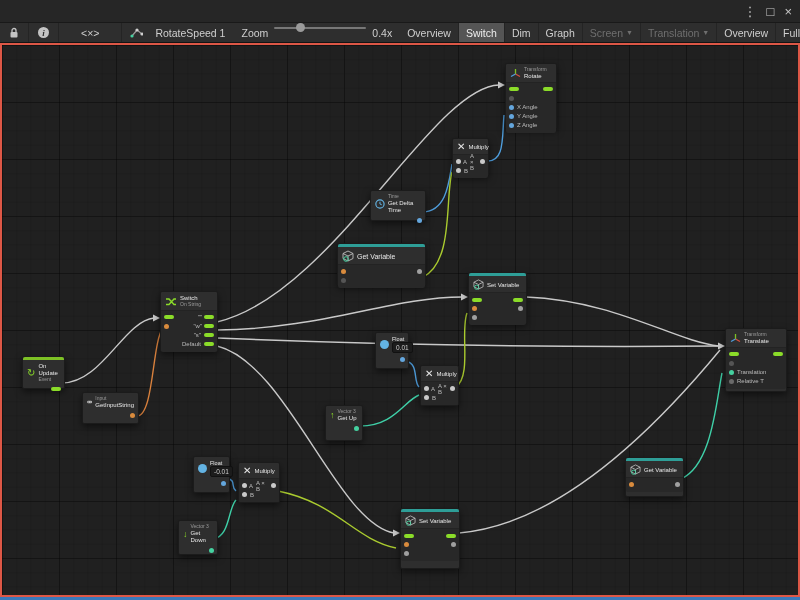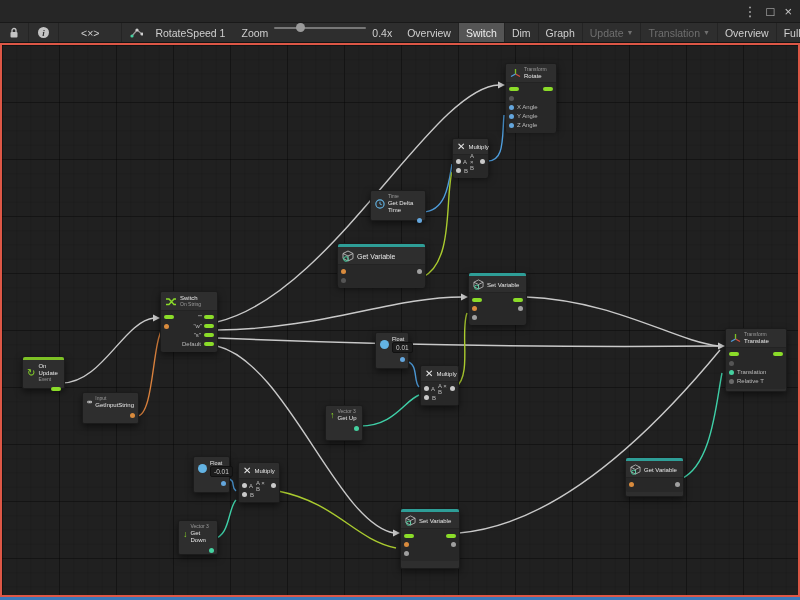--- a/index.html
+++ b/index.html
@@ -117,21 +117,21 @@
     <div class="tbtn active">
         <span>Switch</span>
       </div>
     <div class="tbtn">
         <span>Dim</span>
       </div>
     <div class="tbtn">
         <span>Graph</span>
       </div>
     <div class="tbtn disabled">
-      <span>Update</span>&nbsp;<span style="font-size:7px">▼</span>
+      <span>Screen</span>&nbsp;<span style="font-size:7px">▼</span>
     </div>
     <div class="tbtn disabled">
       <span>Translation</span>&nbsp;<span style="font-size:7px">▼</span>
     </div>
     <div class="tbtn">
         <span>Overview</span>
       </div>
     <div class="tbtn">
         <span>Full Screen</span>
       </div>

